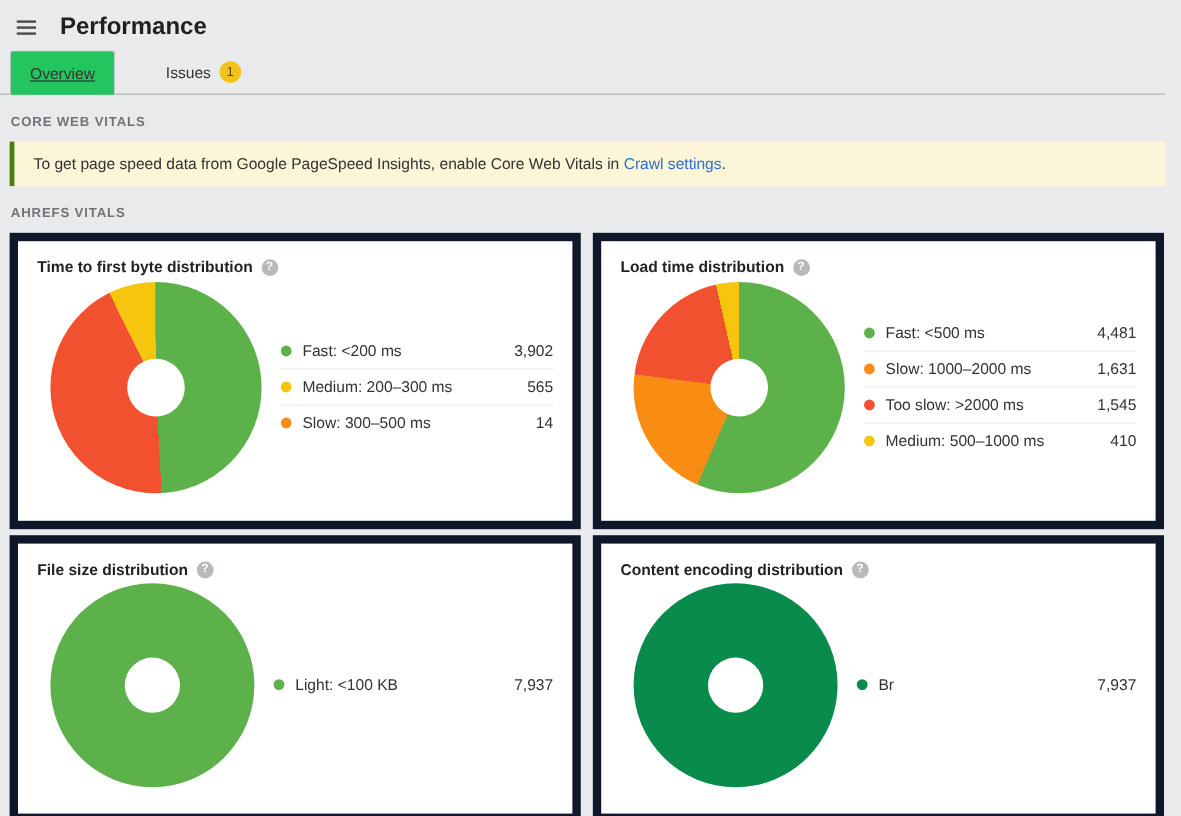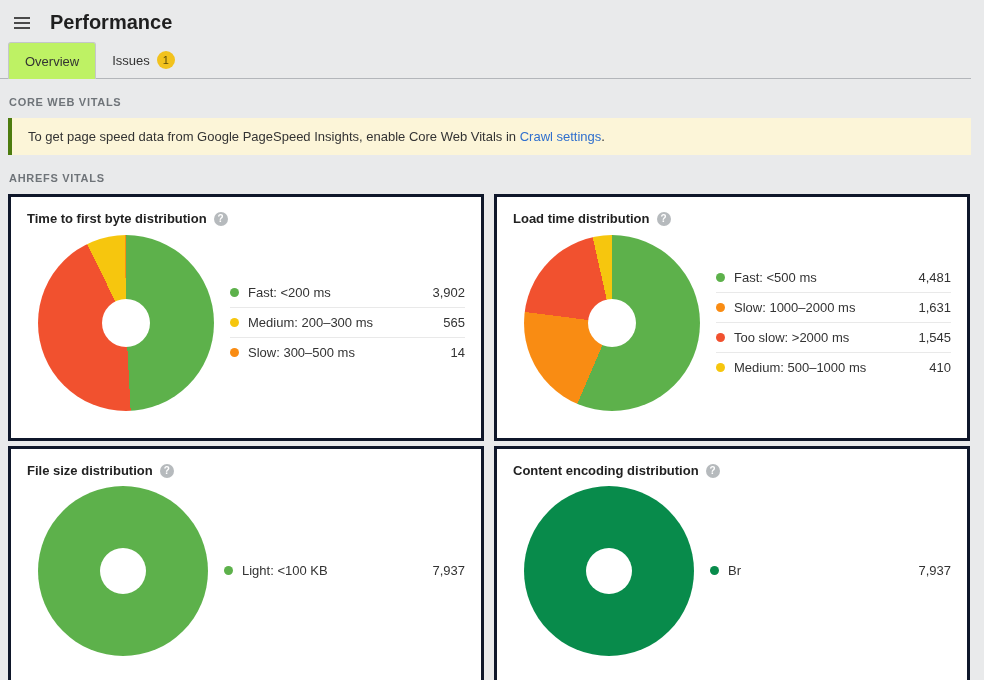--- a/index.html
+++ b/index.html
@@ -25,30 +25,31 @@
   .tabbar {
     margin-top: 8px;
     width: 971px;
     display: flex; align-items: flex-end;
     border-bottom: 1px solid #b3b6ba;
     height: 37px;
   }
   .tab {
     font-size: 13px; color: #333;
     padding: 0 16px; line-height: 35px; height: 36px;
-    cursor: pointer; display: flex; align-items: center;
+    cursor: pointer; display: flex; align-items: center; margin-left: 26px;
   }
   .tab.active {
-    background: #bef264;
+    background: #22c55e;
     border: 1px solid #c4c7ca;
     border-bottom: none;
     border-radius: 3px 3px 0 0;
     margin-left: 8px;
     margin-bottom: -1px;
     height: 37px;
+    text-decoration: underline;
   }
   .badge {
     display: inline-block; margin-left: 7px;
     width: 18px; height: 18px; border-radius: 50%;
     background: #f2c21d; color: #5a4a06;
     font-size: 11px; line-height: 18px; text-align: center;
   }
 
   
   .section-label {
@@ -72,21 +73,21 @@
   
   .grid {
     margin: 10px 0 0 8px;
     display: grid;
     grid-template-columns: 476px 476px;
     grid-template-rows: 247px 239px;
     gap: 5px 10px;
   }
   .card {
     background: #fff;
-    border: 3px solid #0f172a;
+    border: 7px solid #0f172a;
     padding: 14px 16px;
   }
   .card-title-row { display: flex; align-items: center; }
   .card-title { font-size: 13px; font-weight: bold; color: #222; }
   .help-icon {
     margin-left: 7px;
     width: 14px; height: 14px; border-radius: 50%;
     background: #b6babd; color: #fff;
     font-size: 10px; font-weight: bold; line-height: 14px; text-align: center;
     cursor: pointer;

